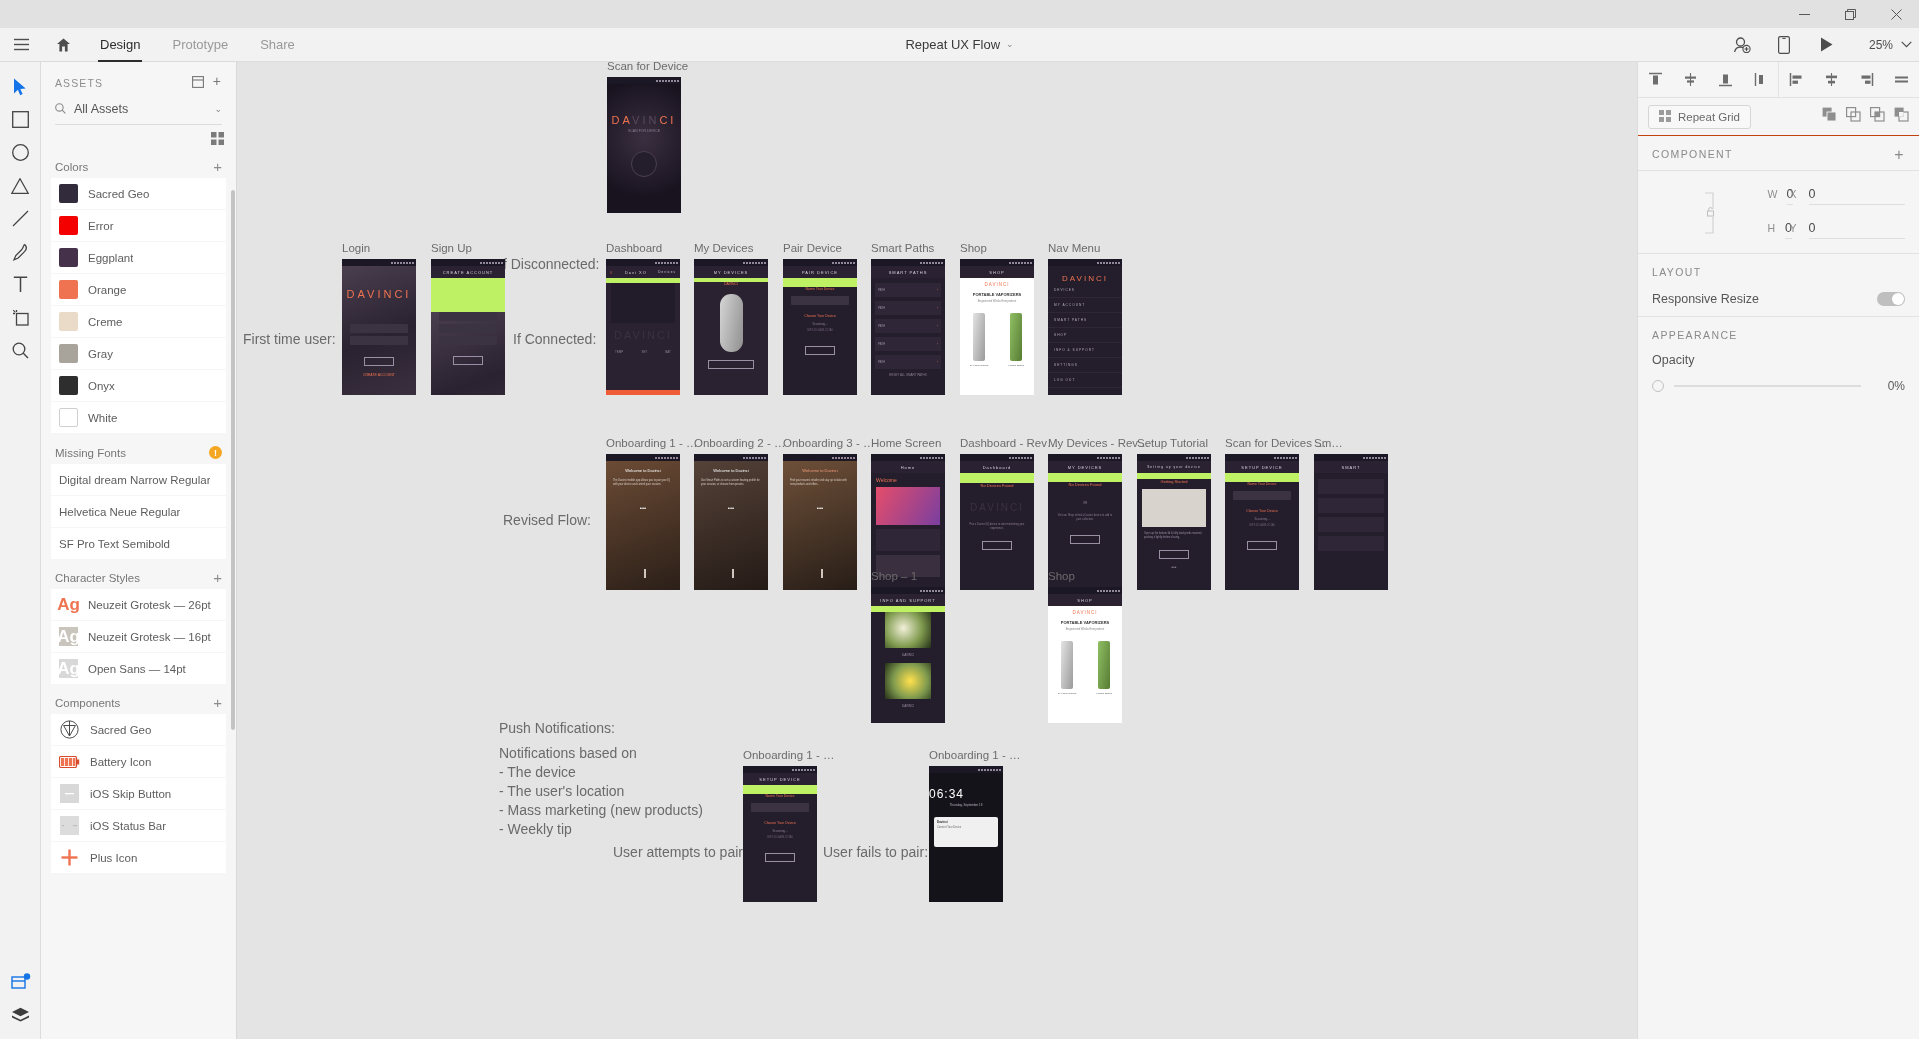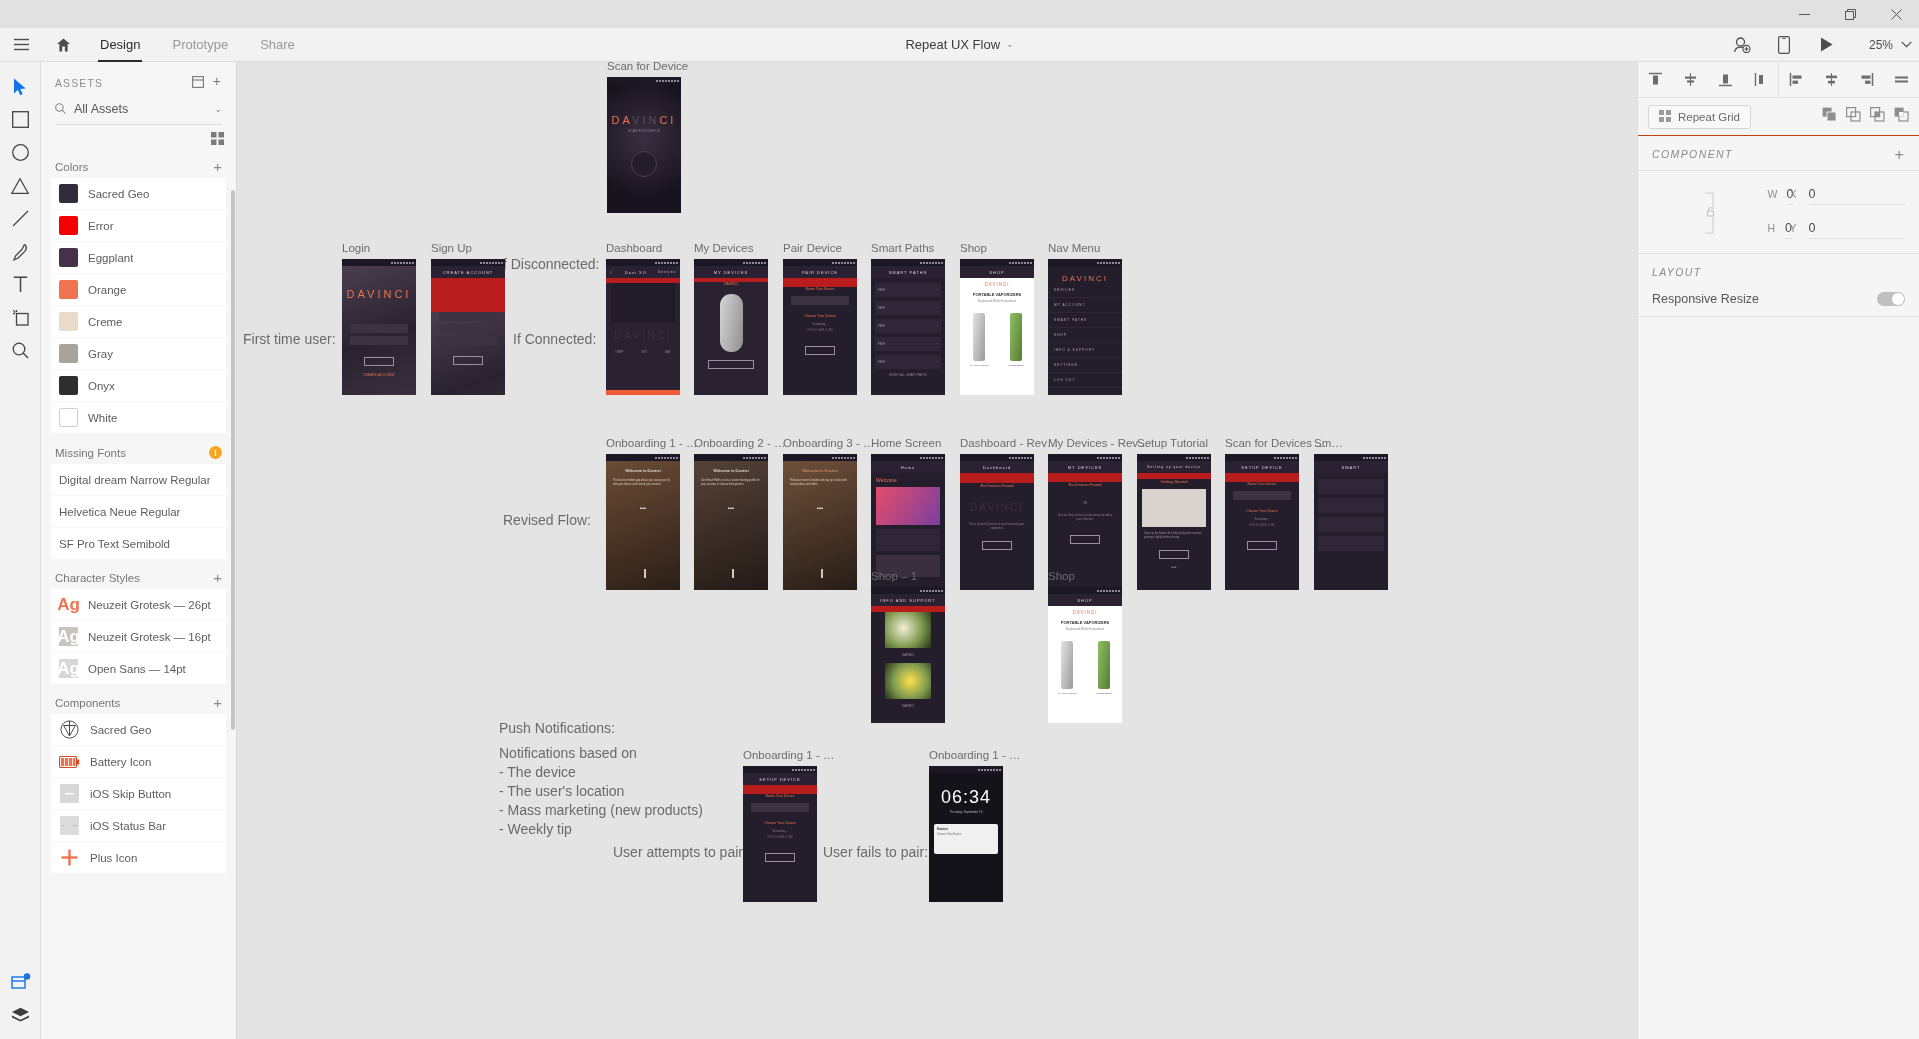--- a/index.html
+++ b/index.html
@@ -66,21 +66,21 @@
            font-size:17px; font-weight:bold; }
   .cmpicon{ width:21px;height:19px;flex:none;display:flex;align-items:center;justify-content:center;}
   #assets-scroll{ position:absolute; right:1px; top:128px; width:4px; height:540px; background:#c4c4c4; border-radius:2px;}
   
   #canvas{
     position:absolute; left:237px; top:62px; right:282px; bottom:0;
     background:#e4e4e4; overflow:hidden;
   }
   .ab-label{ position:absolute; font-size:11.5px; color:#6c6c6c; white-space:nowrap; }
   .note{ position:absolute; font-size:14px; color:#6a6a6a; white-space:pre; line-height:19px;}
-  .art{ position:absolute; background:#b91c1c; overflow:hidden; }
+  .art{ position:absolute; background:#bef264; overflow:hidden; }
   .statusbar{ height:7px; background:#1c1725; display:flex; align-items:center;
               justify-content:flex-end; padding-right:2px; gap:1px; }
   .sdot{ width:2px;height:2px;background:#b9b1c2;border-radius:1px;}
   .navbar{ height:12px; background:#2a2232; display:flex; align-items:center; justify-content:center;
            font-size:4px; letter-spacing:1px; color:#d9d2e0; }
   .orange{ color:#ef7350; }
   .logo{ color:#ef7350; font-size:11px; letter-spacing:3px; text-align:center; }
   .fld{ background:#3b3242; margin:3px 8px; height:9px; border-radius:1px; }
   .btno{ border:1px solid #9a8fa5; margin:4px 22px; height:9px; }
   
@@ -90,21 +90,21 @@
   }
   #align-row{ height:36px; display:flex; align-items:center; border-bottom:1px solid #e2e2e2; }
   .agrp{ display:flex; flex:1; justify-content:space-around; align-items:center; height:36px; }
   .agrp:first-child{ border-right:1px solid #e2e2e2; }
   .aicon{ color:#6d6d6d; display:flex; align-items:center; justify-content:center; width:22px;}
   #repeat-row{ height:38px; display:flex; align-items:center; padding:0 10px; border-bottom:1px solid #c2410c;}
   #repeat-grid{ border:1px solid #d6d6d6; border-radius:3px; height:24px; display:flex; align-items:center;
                 gap:7px; padding:0 10px; font-size:11.5px; color:#6a6a6a; background:#f8f8f8;}
   #bool-grp{ margin-left:auto; display:flex; gap:9px; color:#757575;}
   .panel-sec{ padding:12px 14px 10px 14px; border-bottom:1px solid #e2e2e2; }
-  .panel-title{ font-size:10.5px; letter-spacing:1.4px; color:#8a8a8a; display:flex; align-items:center;font-style:italic;}
+  .panel-title{ font-size:10.5px; letter-spacing:1.4px; color:#8a8a8a; display:flex; align-items:center;}
   .panel-title .plus{ margin-left:auto; color:#8a8a8a; font-size:16px; line-height:11px;}
   #wh-grid{ display:grid; grid-template-columns:1fr 22px 1fr; row-gap:16px; align-items:center;
             padding:16px 14px 14px 14px; border-bottom:1px solid #e2e2e2;}
   .numfield{ display:flex; align-items:baseline; gap:10px; }
   .numfield .k{ font-size:10.5px; color:#8e8e8e; width:9px; }
   .numfield .v{ font-size:12.5px; color:#4a4a4a; border-bottom:1px solid #dedede; flex:1; padding-bottom:3px;}
   #linkcol{ grid-row:1 / span 2; display:flex; align-items:center; justify-content:center; color:#c9c9c9;}
   .lrow{ display:flex; align-items:center; margin-top:14px;}
   .lrow .lbl{ font-size:12.5px; color:#565656;}
   .toggle{ margin-left:auto; width:28px;height:14px;border-radius:7px;background:#bfbfbf; position:relative;}
@@ -915,21 +915,21 @@
           <div class="statusbar">
             <span class="sdot"></span>
             <span class="sdot"></span>
             <span class="sdot"></span>
             <span class="sdot"></span>
             <span class="sdot"></span>
             <span class="sdot"></span>
             <span class="sdot"></span>
             <span class="sdot"></span>
           </div>
-          <div style="color:#fff;font-size:18px;text-align:center;padding-top:14px;letter-spacing:1px">06:34</div>
+          <div style="color:#fff;font-size:12px;text-align:left;padding-top:14px;letter-spacing:1px">06:34</div>
           <div style="color:#b9b1c2;font-size:3px;text-align:center;margin-top:2px">Thursday, September 19</div>
           <div style="margin:10px 5px;background:#f0f0f0;height:30px;border-radius:2px;padding:3px">
             <div style="font-size:3px;color:#333;font-weight:bold">Davinci</div>
             <div style="font-size:2.6px;color:#666;margin-top:2px">Connect Your Device</div>
           </div>
         </div>
       </div>
     </div>
 </div>
 
@@ -1077,13 +1077,26 @@
       <span>LAYOUT</span>
     </div>
     <div class="lrow">
       <span class="lbl">Responsive Resize</span>
       <span class="toggle">
           <span class="knob"></span>
         </span>
     </div>
   </div>
 
+  <div class="panel-sec" style="border-bottom:none">
+    <div class="panel-title">
+      <span>APPEARANCE</span>
+    </div>
+    <div style="margin-top:12px">
+      <div class="lbl" style="font-size:12.5px;color:#565656">Opacity</div>
+      <div id="opacity-row">
+        <span id="op-knob"></span>
+        <span id="op-track"></span>
+        <span id="op-val">0%</span>
+      </div>
+    </div>
+  </div>
 </div>
 
 </body></html>

